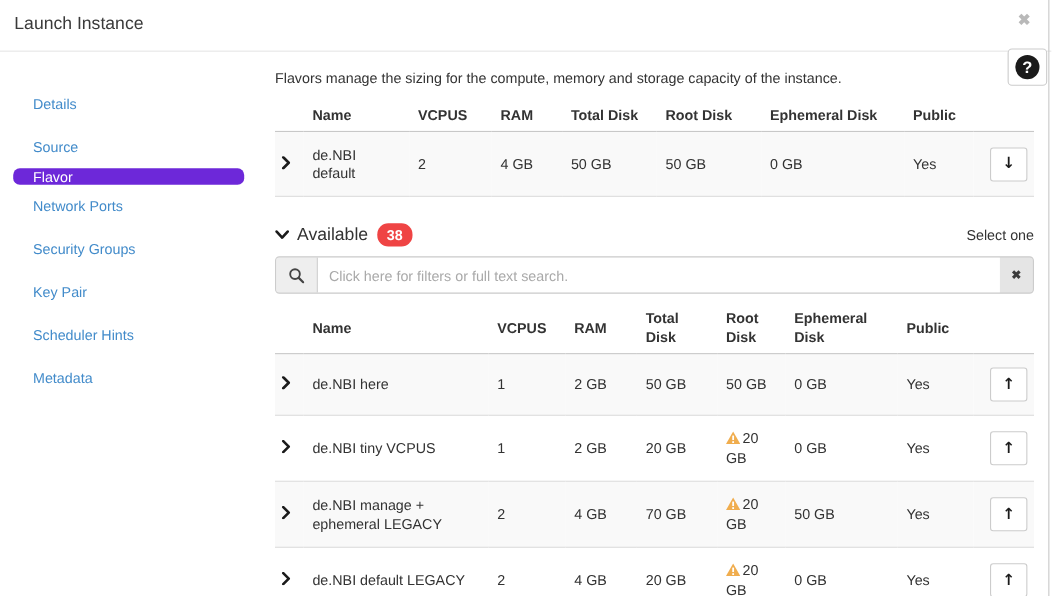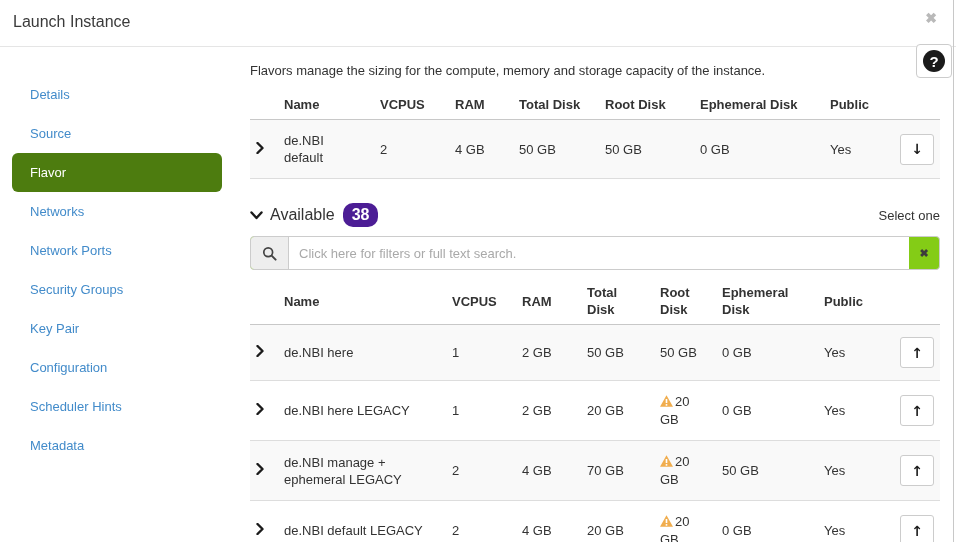--- a/index.html
+++ b/index.html
@@ -46,48 +46,48 @@
 
   
   .dialog-body { display: flex; }
   .sidebar { width: 240px; flex-shrink: 0; padding-top: 28px; }
   .nav-item {
     padding: 12px 30px;
     color: #428bca; font-size: 13px;
     cursor: pointer;
   }
   .nav-item.active {
-    background: #4d7c0f; color: #fff;
+    background: #6d28d9; color: #fff;
     border-radius: 6px;
     margin: 0 18px 0 12px;
-    padding: 12px 18px;
+    padding: 0 18px;
   }
   .main { flex: 1; padding: 16px 16px 0 10px; min-width: 0; }
 
   .description { font-size: 13px; color: #333; margin-bottom: 12px; }
   .section-title { font-size: 16px; font-weight: normal; color: #333; }
   .section-title-row {
     display: flex; align-items: center; margin-top: 24px;
   }
   .chevron-down-wrap { margin-right: 7px; display: inline-flex; cursor: pointer; }
   .count-badge {
-    background: #4c1d95; color: #fff;
-    font-size: 16px; font-weight: bold;
+    background: #ef4444; color: #fff;
+    font-size: 13px; font-weight: bold;
     border-radius: 10px; padding: 3px 9px;
     margin-left: 8px;
   }
   .select-hint { margin-left: auto; font-size: 13px; color: #333; }
 
   
   .search-bar {
     margin: 9px 0 8px 0;
     height: 34px;
     border: 1px solid #ccc; border-radius: 4px;
     display: flex; align-items: stretch;
-    overflow: hidden; background: #84cc16;
+    overflow: hidden; background: #e5e5e5;
   }
   .search-addon {
     width: 38px; background: #eee; border-right: 1px solid #ccc;
     display: flex; align-items: center; justify-content: center;
     cursor: pointer; flex-shrink: 0;
   }
   .search-input {
     flex: 1; border: none; outline: none;
     padding: 0 10px; font-size: 13px; color: #555;
     font-family: "Liberation Sans", sans-serif;
@@ -139,25 +139,23 @@
 <div class="help-btn">
   <span class="help-circle">?</span>
 </div>
 
 <div class="dialog-body">
 
   <div class="sidebar">
     <div class="nav-item">Details</div>
     <div class="nav-item">Source</div>
     <div class="nav-item active">Flavor</div>
-    <div class="nav-item">Networks</div>
     <div class="nav-item">Network Ports</div>
     <div class="nav-item">Security Groups</div>
     <div class="nav-item">Key Pair</div>
-    <div class="nav-item">Configuration</div>
     <div class="nav-item">Scheduler Hints</div>
     <div class="nav-item">Metadata</div>
   </div>
 
   <div class="main">
 
     <div class="description">Flavors manage the sizing for the compute, memory and storage capacity of the instance.</div>
 
 
     <table class="allocated-table">
@@ -278,21 +276,21 @@
         </tr>
 
         <tr>
           <td class="chevron-cell">
             <span class="row-chevron">
               <svg width="8" height="12" viewBox="0 0 8 12">
                   <path d="M1.5 1 L6.5 6 L1.5 11" fill="none" stroke="#1b1b1b" stroke-width="2.4" stroke-linecap="round" stroke-linejoin="round"></path>
                 </svg>
             </span>
           </td>
-          <td>de.NBI here LEGACY</td>
+          <td>de.NBI tiny VCPUS</td>
           <td>1</td>
           <td>2 GB</td>
           <td>20 GB</td>
           <td>
             <span class="warning-icon">
               <svg width="13" height="12" viewBox="0 0 16 14">
                   <path d="M8 0 L16 14 H0 Z" fill="#f0ad4e"></path>
                   <rect x="7" y="4.5" width="2" height="5" fill="#fff"></rect>
                   <rect x="7" y="10.8" width="2" height="2" fill="#fff"></rect>
                 </svg>

